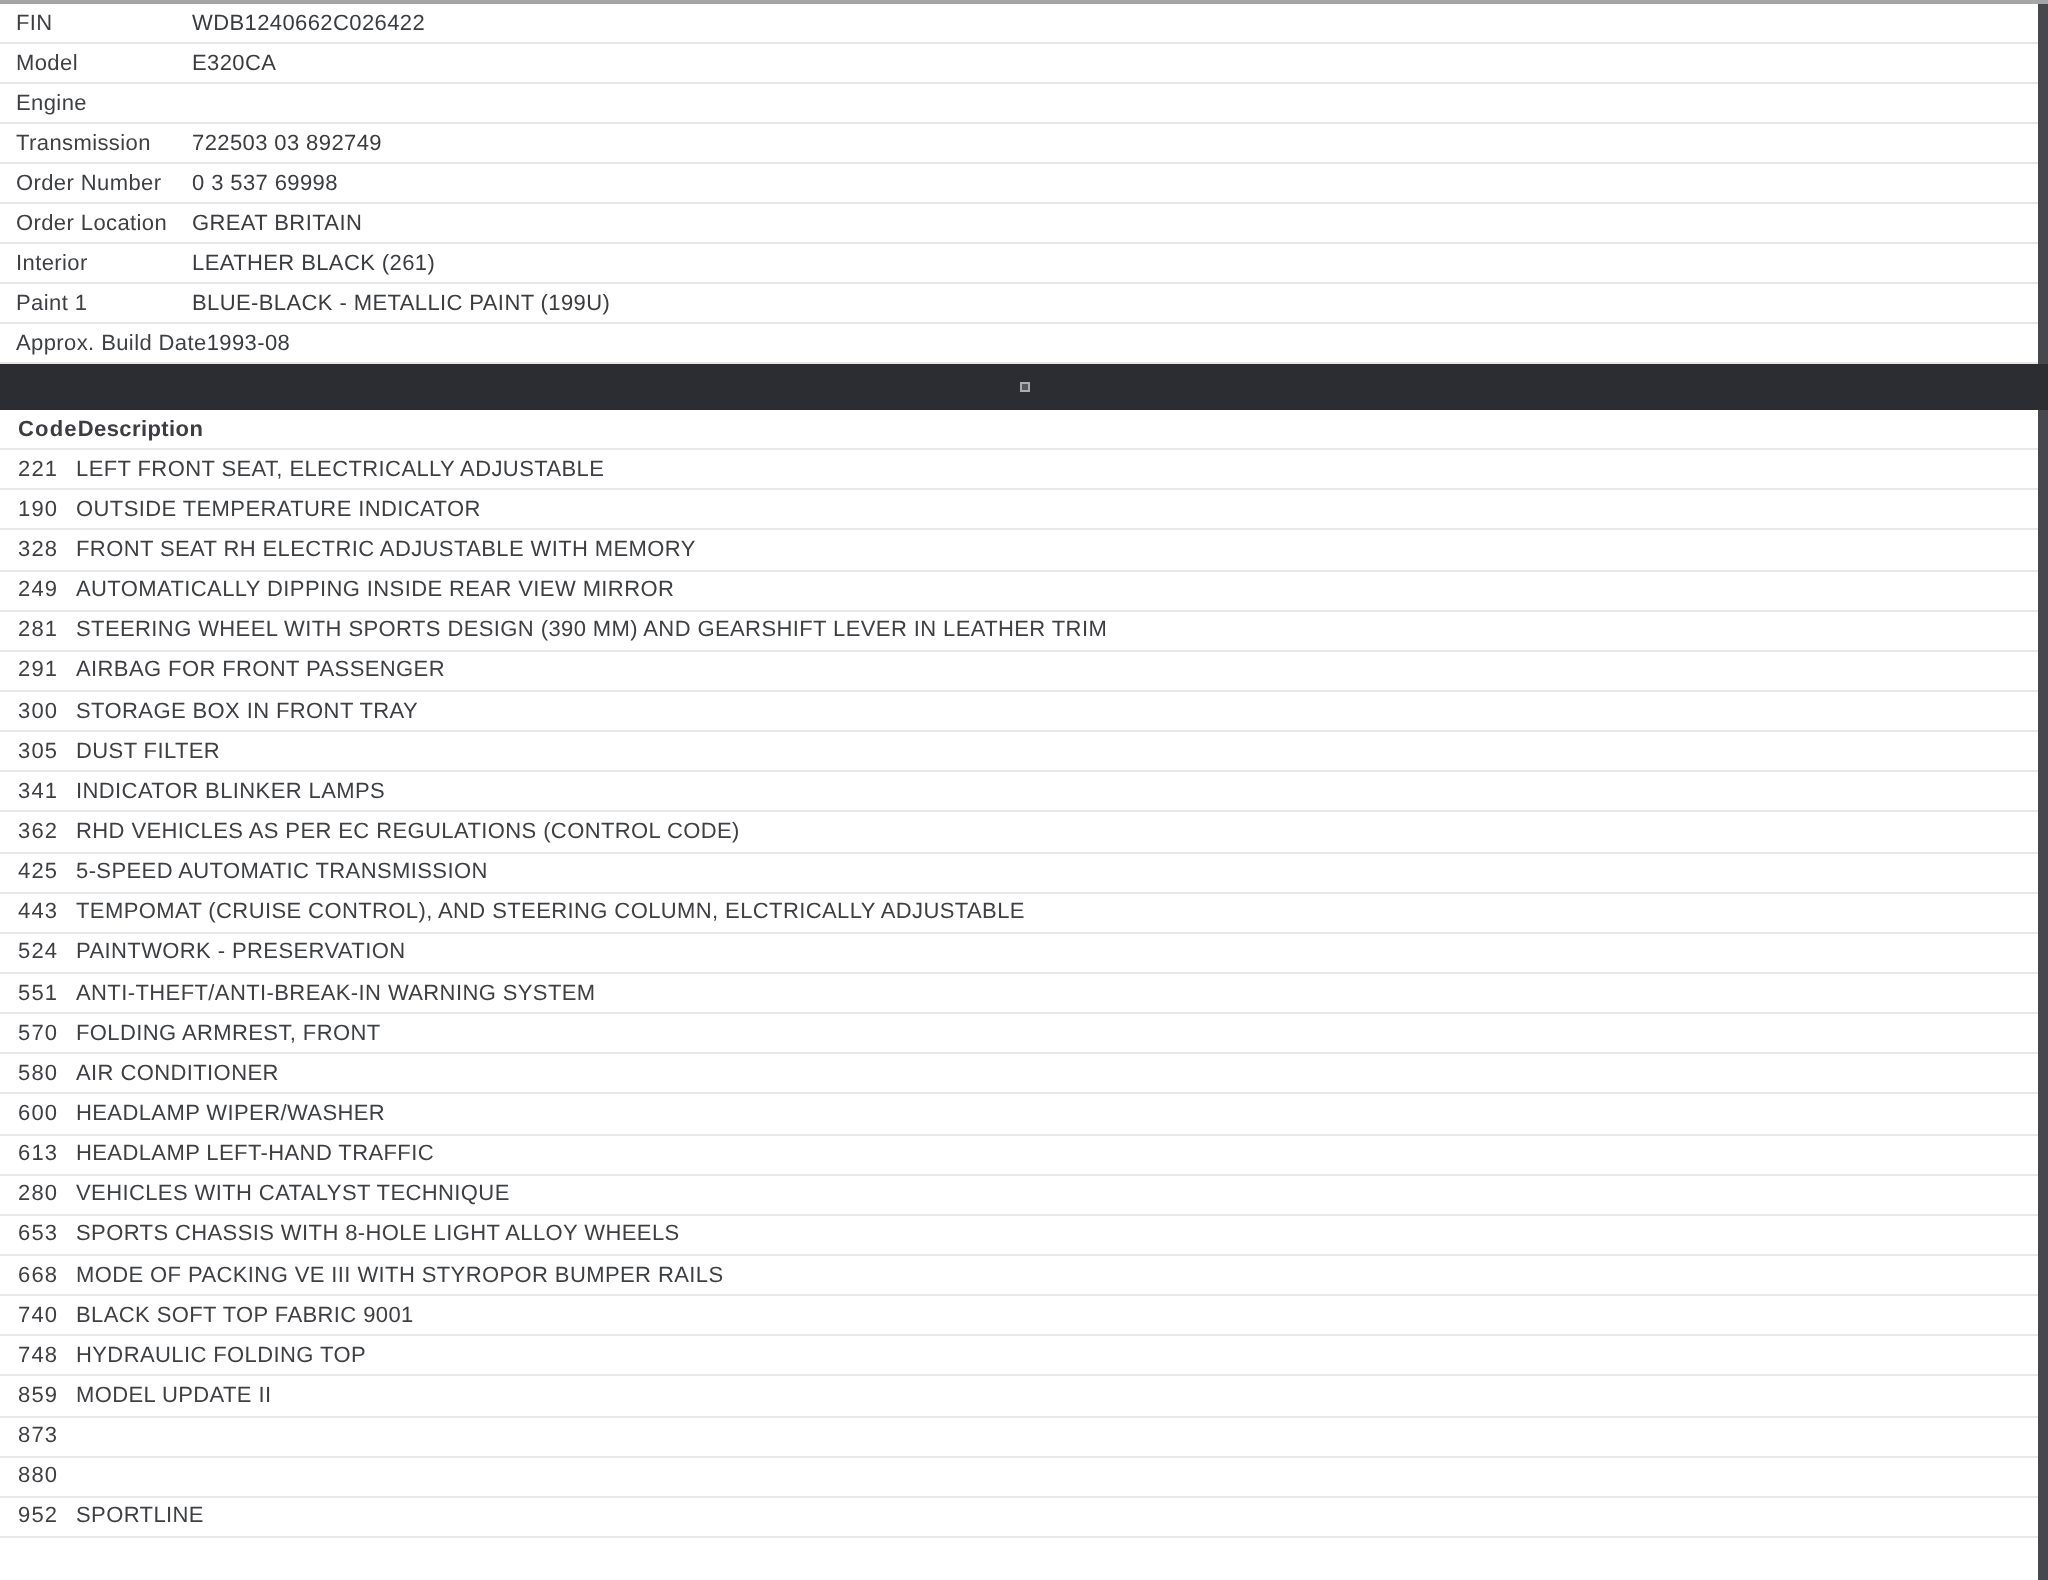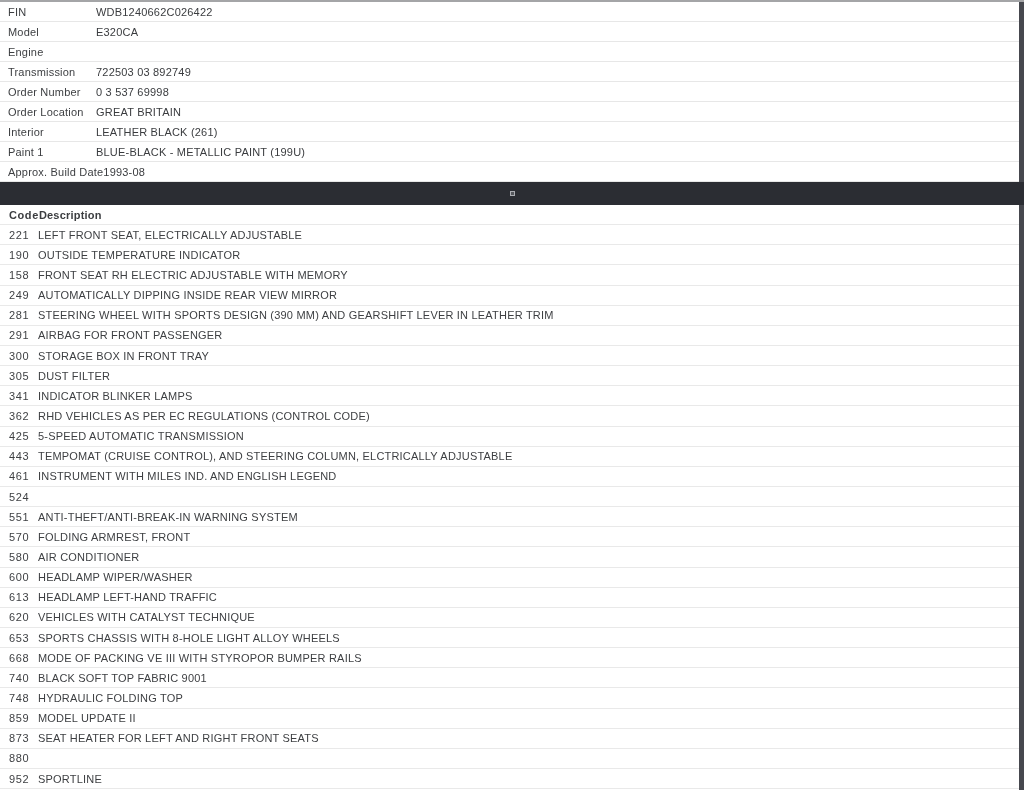--- a/index.html
+++ b/index.html
@@ -153,21 +153,21 @@
           <div class="opt-code">221</div>
           <div class="opt-desc">LEFT FRONT SEAT, ELECTRICALLY ADJUSTABLE</div>
         </div>
 
         <div class="opt-row">
           <div class="opt-code">190</div>
           <div class="opt-desc">OUTSIDE TEMPERATURE INDICATOR</div>
         </div>
 
         <div class="opt-row">
-          <div class="opt-code">158</div>
+          <div class="opt-code">328</div>
           <div class="opt-desc">FRONT SEAT RH ELECTRIC ADJUSTABLE WITH MEMORY</div>
         </div>
 
         <div class="opt-row">
           <div class="opt-code">249</div>
           <div class="opt-desc">AUTOMATICALLY DIPPING INSIDE REAR VIEW MIRROR</div>
         </div>
 
         <div class="opt-row">
           <div class="opt-code">281</div>
@@ -202,27 +202,24 @@
         <div class="opt-row">
           <div class="opt-code">425</div>
           <div class="opt-desc">5-SPEED AUTOMATIC TRANSMISSION</div>
         </div>
 
         <div class="opt-row">
           <div class="opt-code">443</div>
           <div class="opt-desc">TEMPOMAT (CRUISE CONTROL), AND STEERING COLUMN, ELCTRICALLY ADJUSTABLE</div>
         </div>
 
-        <div class="opt-row">
-          <div class="opt-code">461</div>
-          <div class="opt-desc">INSTRUMENT WITH MILES IND. AND ENGLISH LEGEND</div>
-        </div>
 
         <div class="opt-row">
           <div class="opt-code">524</div>
+          <div class="opt-desc">PAINTWORK - PRESERVATION</div>
         </div>
 
         <div class="opt-row">
           <div class="opt-code">551</div>
           <div class="opt-desc">ANTI-THEFT/ANTI-BREAK-IN WARNING SYSTEM</div>
         </div>
 
         <div class="opt-row">
           <div class="opt-code">570</div>
           <div class="opt-desc">FOLDING ARMREST, FRONT</div>
@@ -237,21 +234,21 @@
           <div class="opt-code">600</div>
           <div class="opt-desc">HEADLAMP WIPER/WASHER</div>
         </div>
 
         <div class="opt-row">
           <div class="opt-code">613</div>
           <div class="opt-desc">HEADLAMP LEFT-HAND TRAFFIC</div>
         </div>
 
         <div class="opt-row">
-          <div class="opt-code">620</div>
+          <div class="opt-code">280</div>
           <div class="opt-desc">VEHICLES WITH CATALYST TECHNIQUE</div>
         </div>
 
         <div class="opt-row">
           <div class="opt-code">653</div>
           <div class="opt-desc">SPORTS CHASSIS WITH 8-HOLE LIGHT ALLOY WHEELS</div>
         </div>
 
         <div class="opt-row">
           <div class="opt-code">668</div>
@@ -268,21 +265,20 @@
           <div class="opt-desc">HYDRAULIC FOLDING TOP</div>
         </div>
 
         <div class="opt-row">
           <div class="opt-code">859</div>
           <div class="opt-desc">MODEL UPDATE II</div>
         </div>
 
         <div class="opt-row">
           <div class="opt-code">873</div>
-          <div class="opt-desc">SEAT HEATER FOR LEFT AND RIGHT FRONT SEATS</div>
         </div>
 
         <div class="opt-row">
           <div class="opt-code">880</div>
         </div>
 
         <div class="opt-row">
           <div class="opt-code">952</div>
           <div class="opt-desc">SPORTLINE</div>
         </div>

